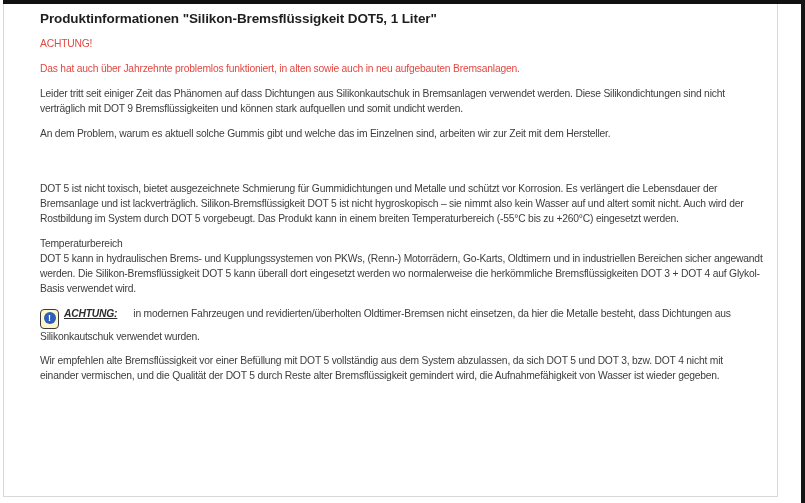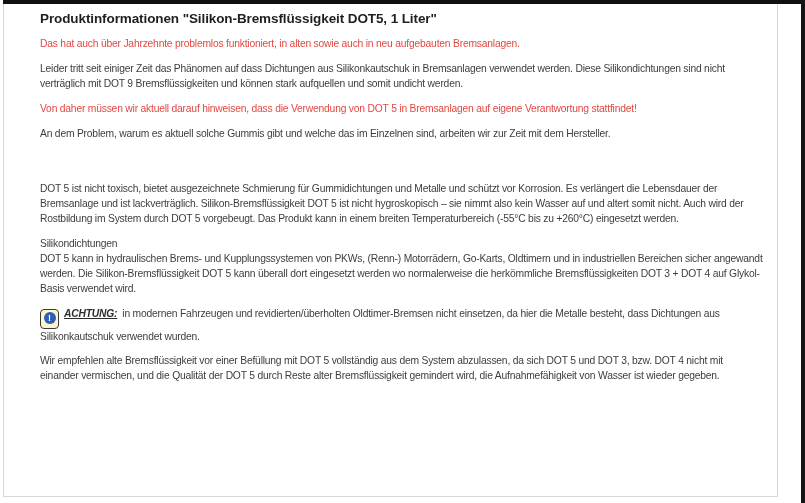--- a/index.html
+++ b/index.html
@@ -93,50 +93,50 @@
     font-weight: bold;
     font-size: 9px;
     line-height: 12px;
     font-family: "Liberation Sans", sans-serif;
   }
   .warn-label {
     font-weight: bold;
     font-style: italic;
     text-decoration: underline;
     color: #2c2c2c;
-    margin-right: 5px;
+    margin-right: 16px;
     text-align: center;
   }
 </style>
 </head>
 <body>
 
 <div class="stage">
   <div class="top-bar"></div>
   <div class="right-edge"></div>
 
   <div class="page-box">
 
     <h1 class="title">Produktinformationen "Silikon-Bremsflüssigkeit DOT5, 1 Liter"</h1>
 
+    <p class="red">ACHTUNG!</p>
 
 
     <p class="red">Das hat auch über Jahrzehnte problemlos funktioniert, in alten sowie auch in neu aufgebauten Bremsanlagen.</p>
 
     <p>Leider tritt seit einiger Zeit das Phänomen auf dass Dichtungen aus Silikonkautschuk in Bremsanlagen verwendet werden. Diese Silikondichtungen sind nicht verträglich mit DOT 9 Bremsflüssigkeiten und können stark aufquellen und somit undicht werden.</p>
 
-    <p class="red">Von daher müssen wir aktuell darauf hinweisen, dass die Verwendung von DOT 5 in Bremsanlagen auf eigene Verantwortung stattfindet!</p>
 
     <p>An dem Problem, warum es aktuell solche Gummis gibt und welche das im Einzelnen sind, arbeiten wir zur Zeit mit dem Hersteller.</p>
 
     <div class="big-gap"></div>
 
     <p>DOT 5 ist nicht toxisch, bietet ausgezeichnete Schmierung für Gummidichtungen und Metalle und schützt vor Korrosion. Es verlängert die Lebensdauer der Bremsanlage und ist lackverträglich. Silikon-Bremsflüssigkeit DOT 5 ist nicht hygroskopisch – sie nimmt also kein Wasser auf und altert somit nicht. Auch wird der Rostbildung im System durch DOT 5 vorgebeugt. Das Produkt kann in einem breiten Temperaturbereich (-55°C bis zu +260°C) eingesetzt werden.</p>
 
-    <p class="tight">Silikondichtungen</p>
+    <p class="tight">Temperaturbereich</p>
     <p>DOT 5 kann in hydraulischen Brems- und Kupplungssystemen von PKWs, (Renn-) Motorrädern, Go-Karts, Oldtimern und in industriellen Bereichen sicher angewandt werden. Die Silikon-Bremsflüssigkeit DOT 5 kann überall dort eingesetzt werden wo normalerweise die herkömmliche Bremsflüssigkeiten DOT 3 + DOT 4 auf Glykol-Basis verwendet wird.</p>
 
     <p class="warn-para"><span class="warn-icon"><span class="warn-circle"><span class="warn-mark">!</span></span></span><span class="warn-label">ACHTUNG:</span><span>in modernen Fahrzeugen und revidierten/überholten Oldtimer-Bremsen nicht einsetzen, da hier die Metalle besteht, dass Dichtungen aus Silikonkautschuk verwendet wurden.</span></p>
 
 
     <p class="tight">Wir empfehlen alte Bremsflüssigkeit vor einer Befüllung mit DOT 5 vollständig aus dem System abzulassen, da sich DOT 5 und DOT 3, bzw. DOT 4 nicht mit einander vermischen, und die Qualität der DOT 5 durch Reste alter Bremsflüssigkeit gemindert wird, die Aufnahmefähigkeit von Wasser ist wieder gegeben.</p>
 
     <p class="red tight"></p>
 
   </div>

